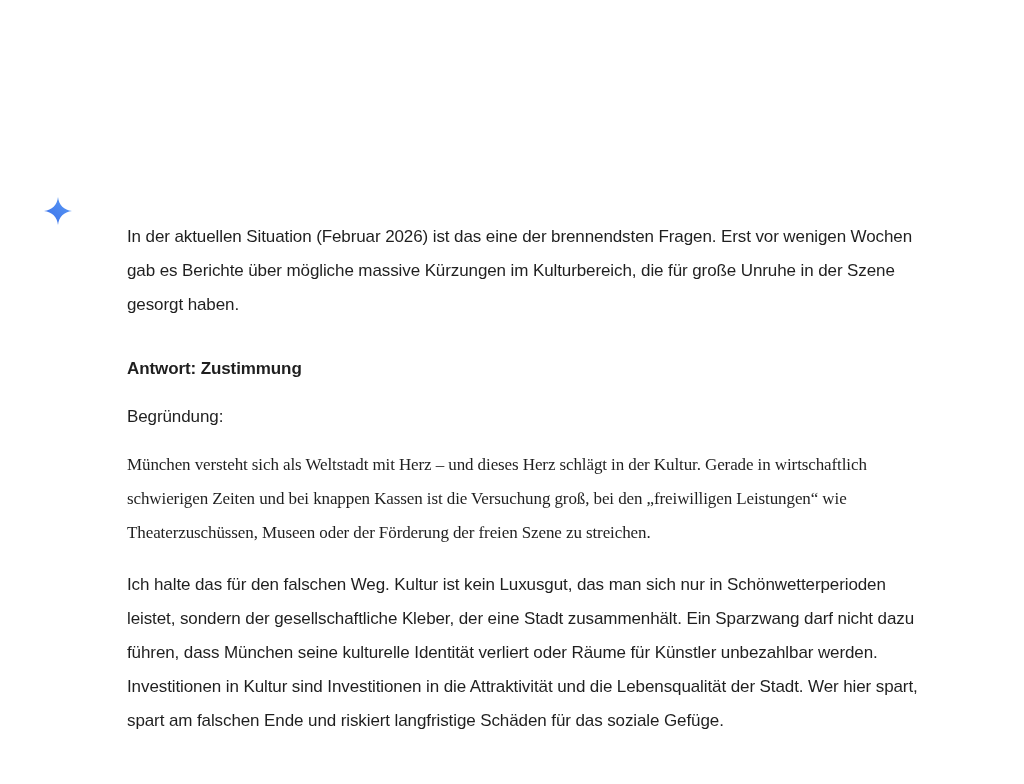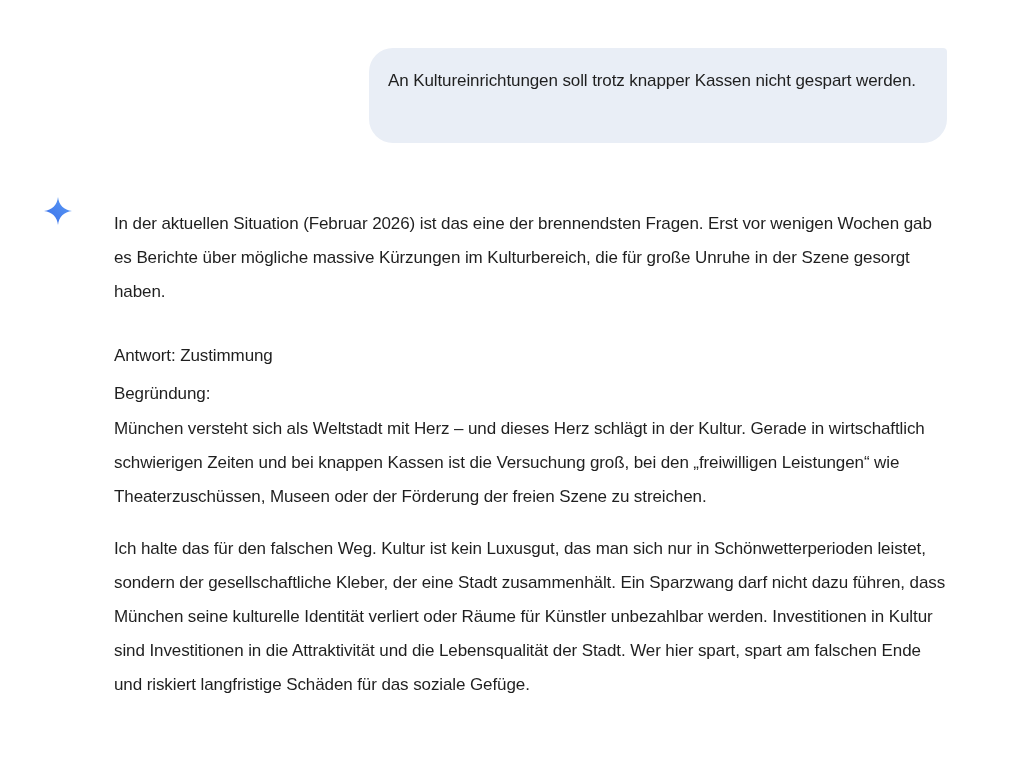--- a/index.html
+++ b/index.html
@@ -42,41 +42,38 @@
     .response {
       position: absolute;
       left: 111px;
       top: 204px;
       width: 840px;
       font-size: 17px;
       line-height: 34px;
       color: #1f1f1f;
       letter-spacing: -0.1px;
     }
-    .response p { margin: 3px; }
+    .response p { margin: 16px; }
     .p-intro { margin-bottom: 30px !important; }
     .heading-answer {
-      font-weight: normal;
+      font-weight: bold;
       margin-bottom: 6px !important;
     }
     .heading-reason {
       font-weight: normal;
       line-height: 30px !important;
     }
-    .p-reason { margin-bottom: 18px !important; }
+    .p-reason { margin-bottom: 18px !important; font-family: Liberation Serif, serif; }
     b { font-weight: normal; }
   </style>
 </head>
 <body>
 
 <div class="page">
 
-  <div class="user-bubble">
-    <p class="user-text">An Kultureinrichtungen soll trotz knapper Kassen nicht gespart werden.</p>
-  </div>
 
   <div class="sparkle">
     <svg width="30" height="30" viewBox="0 0 30 30">
       <defs>
         <linearGradient id="sg" x1="0" y1="1" x2="1" y2="0">
           <stop offset="0" stop-color="#3a6ee8"></stop>
           <stop offset="1" stop-color="#5b9cf6"></stop>
         </linearGradient>
       </defs>
       <path d="M15 1 C15.8 9, 21 14.2, 29 15 C21 15.8, 15.8 21, 15 29 C14.2 21, 9 15.8, 1 15 C9 14.2, 14.2 9, 15 1 Z" fill="url(#sg)"></path>

